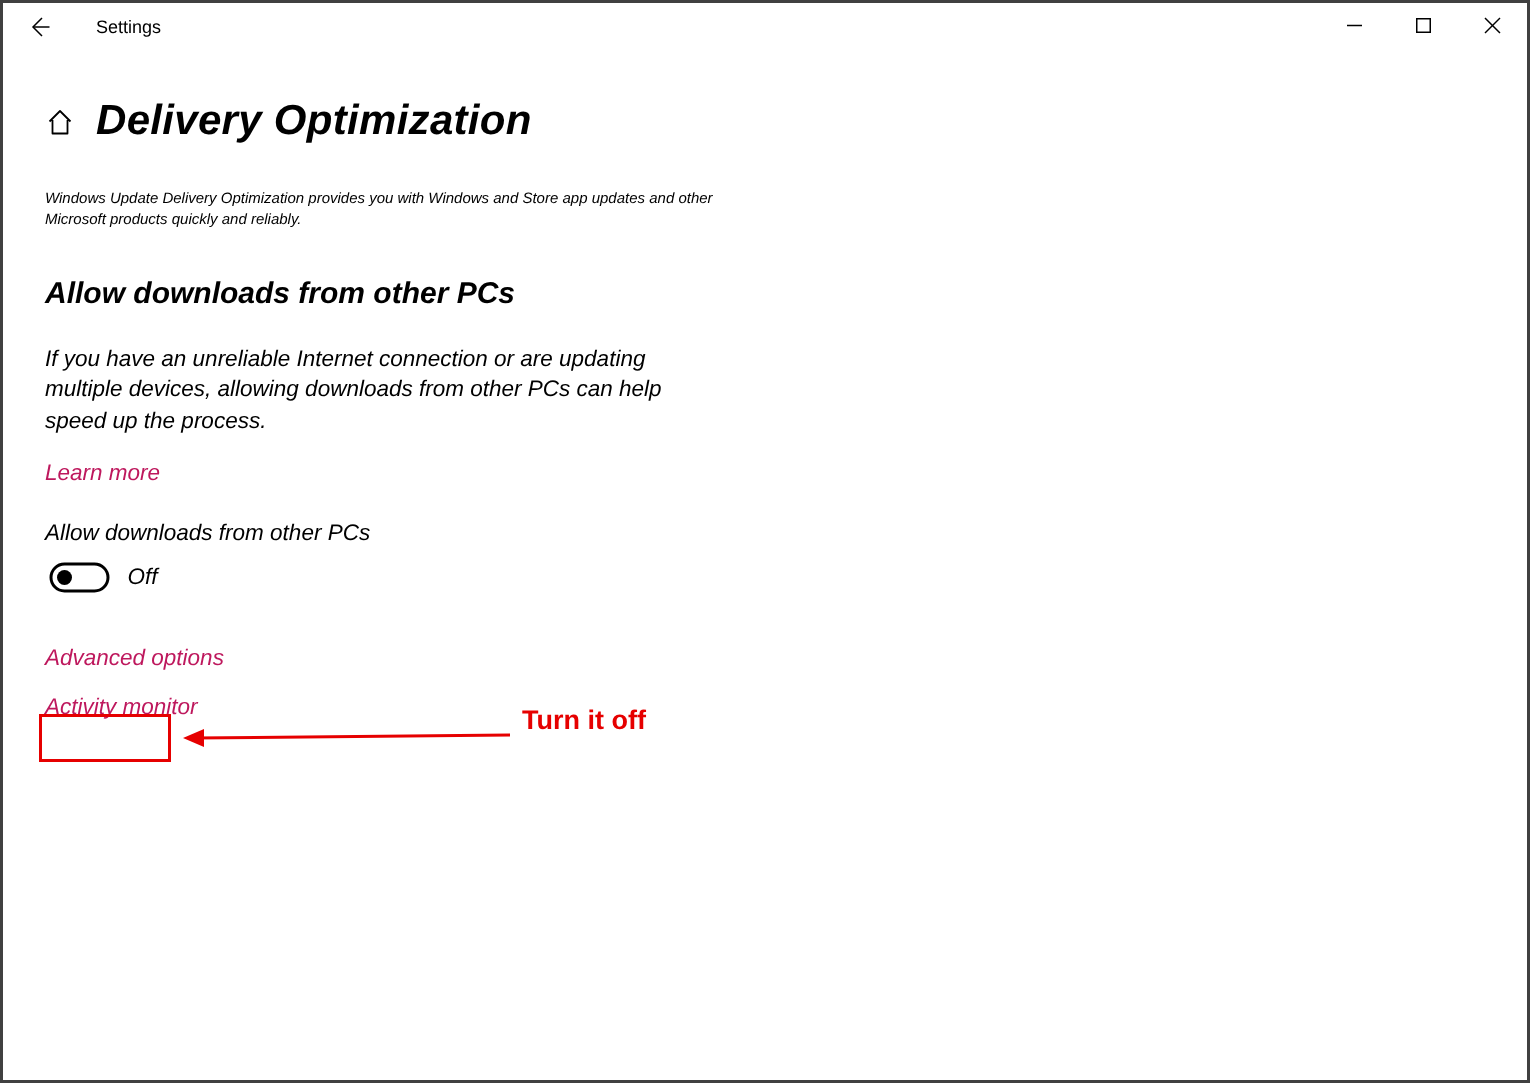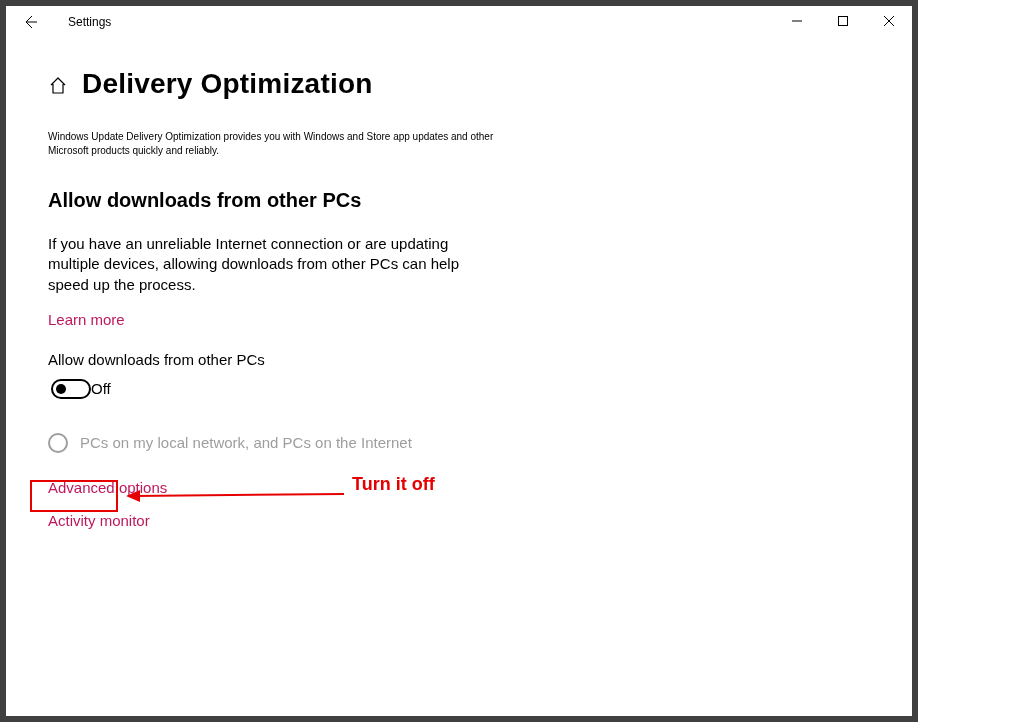--- a/index.html
+++ b/index.html
@@ -6,23 +6,23 @@
     body {
       font-family: "Segoe UI", -apple-system, sans-serif;
       background: #ffffff;
       color: #000000;
       width: 1022px;
       height: 724px;
       overflow: hidden;
       position: relative;
     }
     .window {
-      width: 918px;
+      width: 1020px;
       height: 722px;
-      border: 6px solid #404040;
+      border: 2px solid #404040;
       position: relative;
       background: #fff;
     }
     .titlebar {
       height: 32px;
       display: flex;
       align-items: center;
       padding-left: 10px;
     }
     .titlebar .back-btn {
@@ -46,22 +46,23 @@
     }
     .window-controls .ctrl {
       width: 46px;
       height: 30px;
       display: flex;
       align-items: center;
       justify-content: center;
       cursor: pointer;
     }
     .content {
-      padding: 20px 0 0 42px;
+      padding: 20px 0 0 28px;
       max-width: 560px;
+      font-style: italic;
     }
     .page-header {
       display: flex;
       align-items: center;
       gap: 14px;
       margin-bottom: 30px;
       margin-top: 10px;
     }
     .home-icon {
       display: flex;
@@ -101,20 +102,21 @@
     }
     .link-block { margin-top: 2px; margin-bottom: 22px; }
     .toggle-label {
       font-size: 15px;
       margin-bottom: 8px;
       color: #000;
     }
     .toggle-row {
       display: inline-flex;
       align-items: center;
+      gap: 12px;
       padding: 3px 6px 3px 3px;
     }
     .toggle {
       width: 40px;
       height: 20px;
       border: 2px solid #000;
       border-radius: 20px;
       position: relative;
       cursor: pointer;
       background: #fff;
@@ -239,24 +241,20 @@
 
     <div class="toggle-label">Allow downloads from other PCs</div>
     <div class="toggle-row">
       <div class="toggle">
         <div class="knob"></div>
       </div>
       <span class="toggle-state">Off</span>
     </div>
 
     <div class="radio-group">
-      <div class="radio-item">
-        <div class="radio"></div>
-        <span class="radio-label">PCs on my local network, and PCs on the Internet</span>
-      </div>
     </div>
 
     <div class="bottom-links">
       <span class="link">Advanced options</span>
       <span class="link">Activity monitor</span>
     </div>
   </div>
 
   <div class="annotation-box" style="left:24px; top:474px; width:88px; height:32px;"></div>
   <svg class="annotation-arrow" style="left:120px; top:476px;" width="220" height="24">

